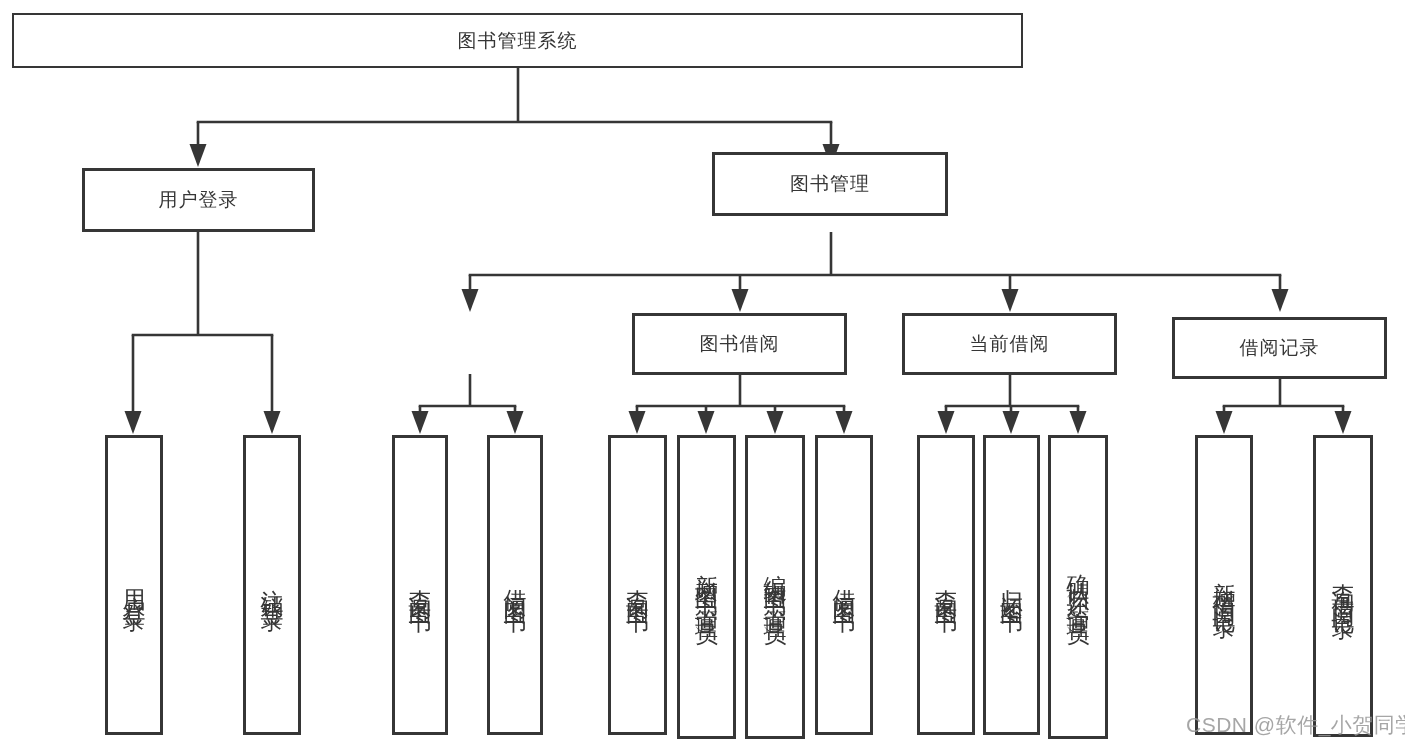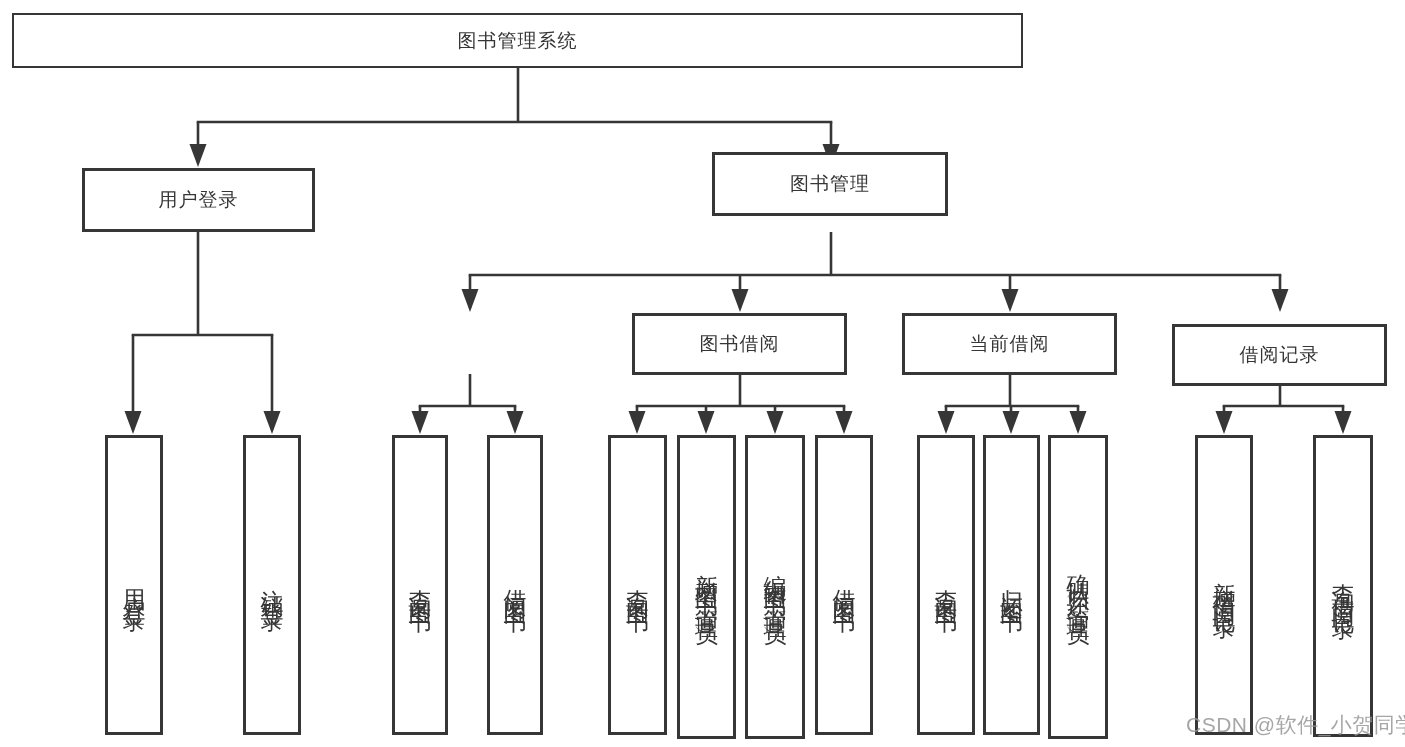--- a/index.html
+++ b/index.html
@@ -137,21 +137,21 @@
   <div class="node lvl2" style="left:712px;top:152px;width:236px;height:64px;">
     <span>图书管理</span>
   </div>
 
   <div class="node lvl3" style="left:632px;top:313px;width:215px;height:62px;">
     <span>图书借阅</span>
   </div>
   <div class="node lvl3" style="left:902px;top:313px;width:215px;height:62px;font-family:Liberation Mono, monospace;">
     <span>当前借阅</span>
   </div>
-  <div class="node lvl3" style="left:1172px;top:324px;width:215px;height:62px;">
+  <div class="node lvl3" style="left:1172px;top:317px;width:215px;height:62px;">
     <span>借阅记录</span>
   </div>
 
   <div class="node leaf" style="left:105px;top:435px;width:58px;height:300px;">
     <span>用户登录</span>
   </div>
   <div class="node leaf" style="left:243px;top:435px;width:58px;height:300px;">
     <span>注销登录</span>
   </div>
 

